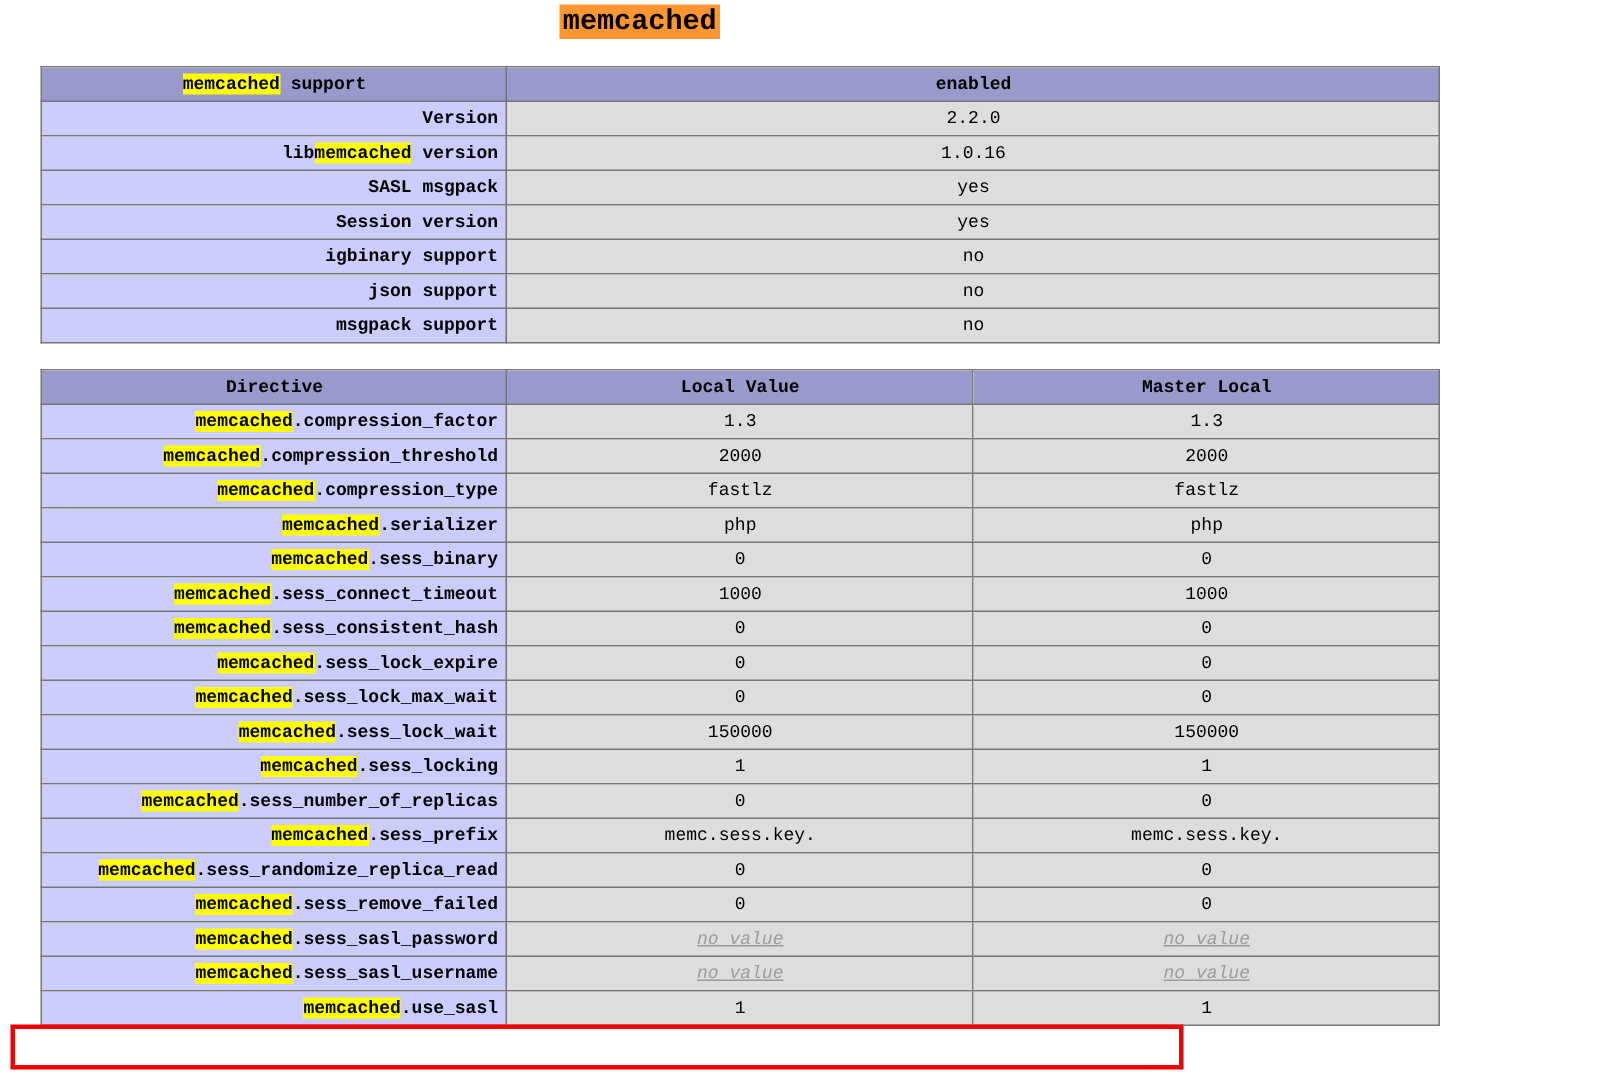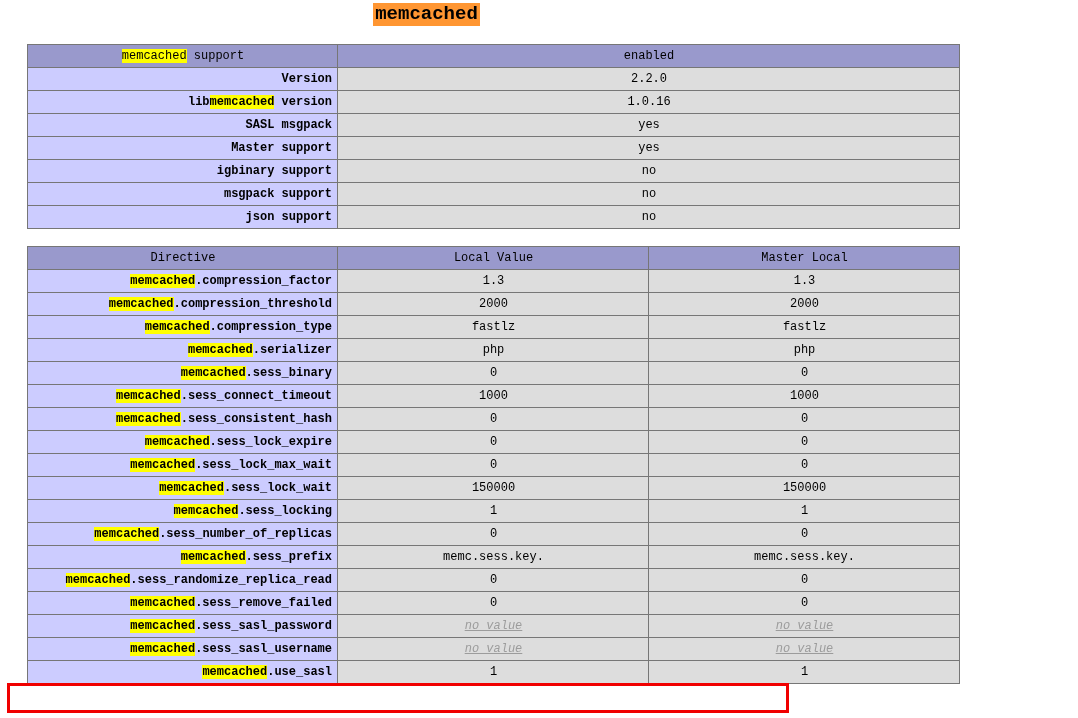--- a/index.html
+++ b/index.html
@@ -56,21 +56,21 @@
     border: 1px solid var(--border);
     padding: 4px 5px 4px 6px;
     line-height: 14px;
     height: 14px;
     vertical-align: baseline;
     white-space: nowrap;
     overflow: hidden;
   }
   th {
     background: var(--header-bg);
-    font-weight: normal;
+    font-weight: bold;
     text-align: center;
   }
   td.e {
     background: var(--label-bg);
     font-weight: bold;
     text-align: right;
   }
   td.v {
     background: var(--value-bg);
     font-weight: normal;
@@ -120,33 +120,33 @@
         </tr>
         <tr>
           <td class="e"><span>lib</span><span class="hl">memcached</span><span> version</span></td>
           <td class="v">1.0.16</td>
         </tr>
         <tr>
           <td class="e"><span>SASL msgpack</span></td>
           <td class="v">yes</td>
         </tr>
         <tr>
-          <td class="e"><span>Master support</span></td>
+          <td class="e"><span>Session version</span></td>
           <td class="v">yes</td>
         </tr>
         <tr>
           <td class="e"><span>igbinary support</span></td>
           <td class="v">no</td>
         </tr>
         <tr>
+          <td class="e"><span>json support</span></td>
+          <td class="v">no</td>
+        </tr>
+        <tr>
           <td class="e"><span>msgpack support</span></td>
-          <td class="v">no</td>
-        </tr>
-        <tr>
-          <td class="e"><span>json support</span></td>
           <td class="v">no</td>
         </tr>
       </tbody>
   </table>
 
   <table class="tbl-directives">
     <colgroup>
       <col style="width:310px">
       <col style="width:311px">
       <col>

